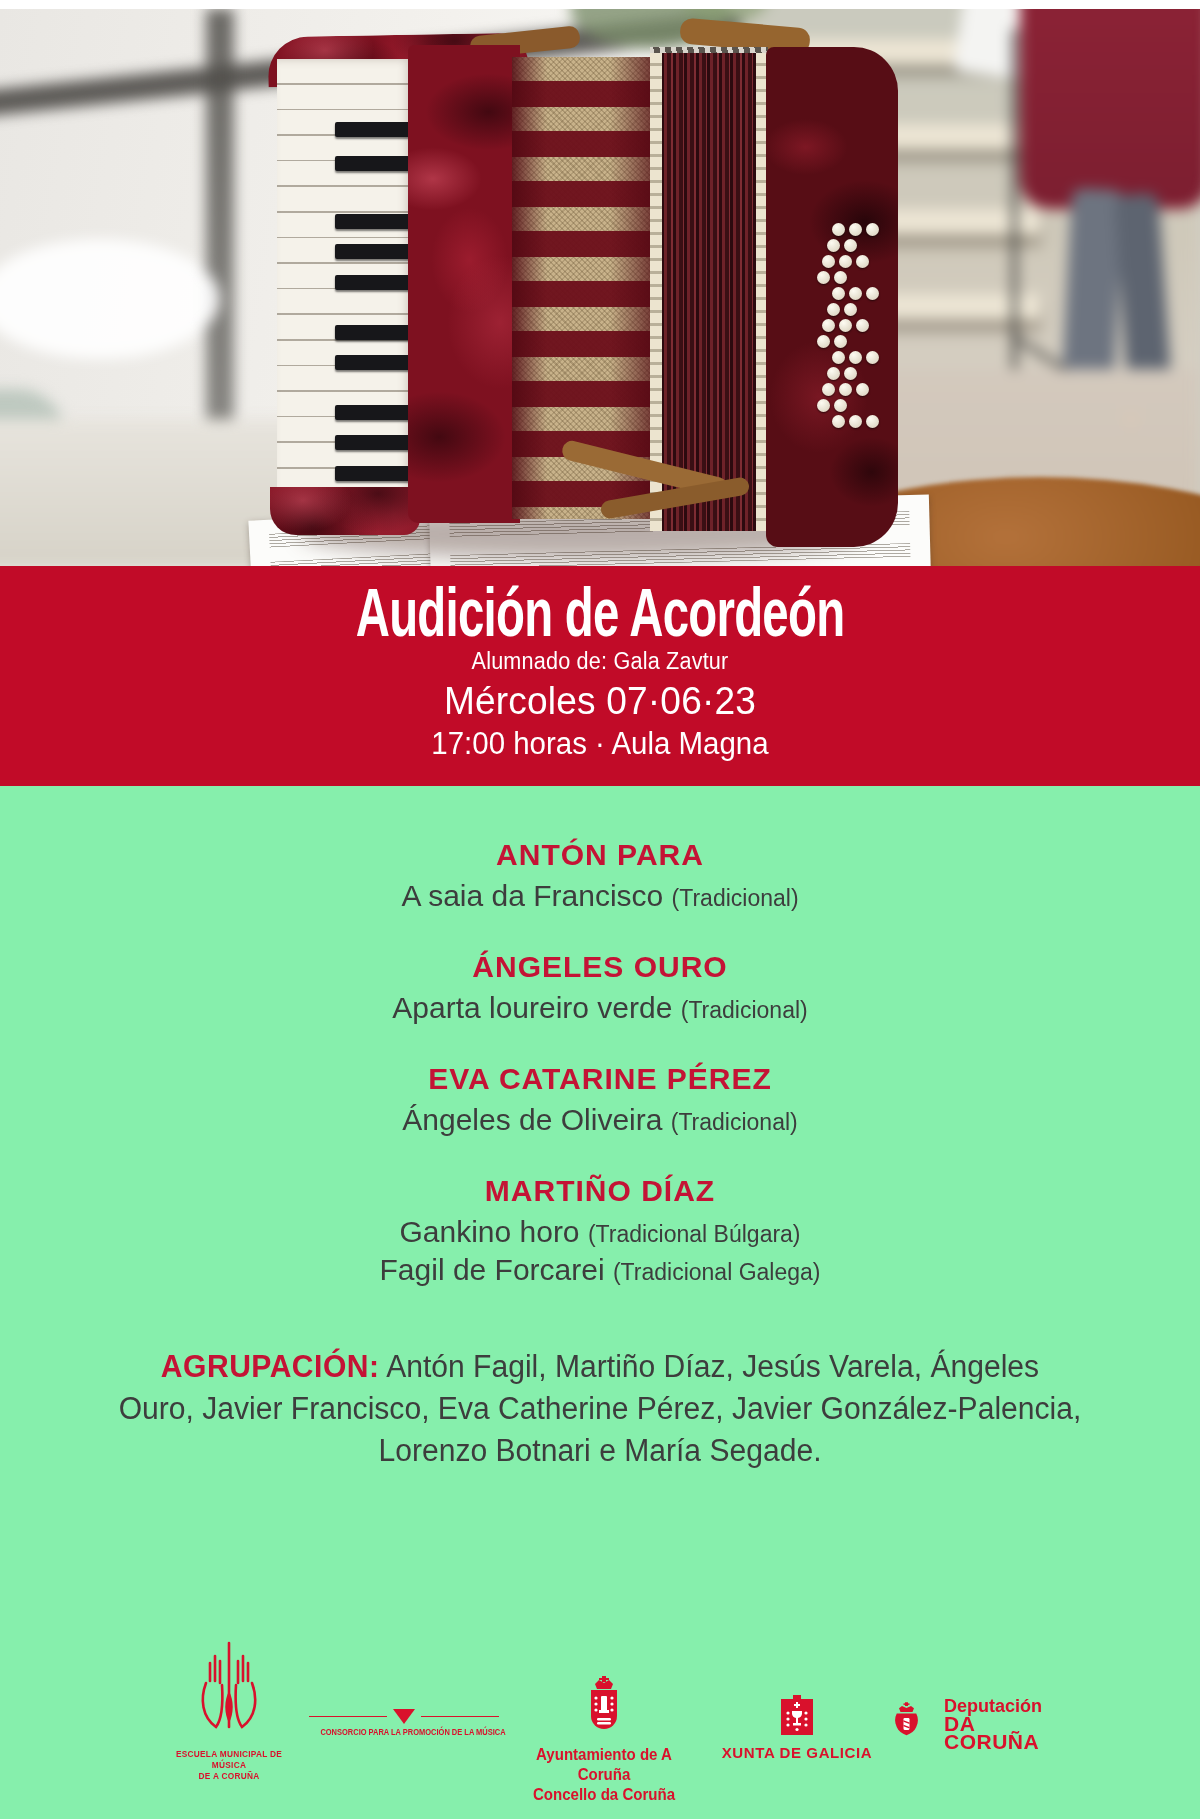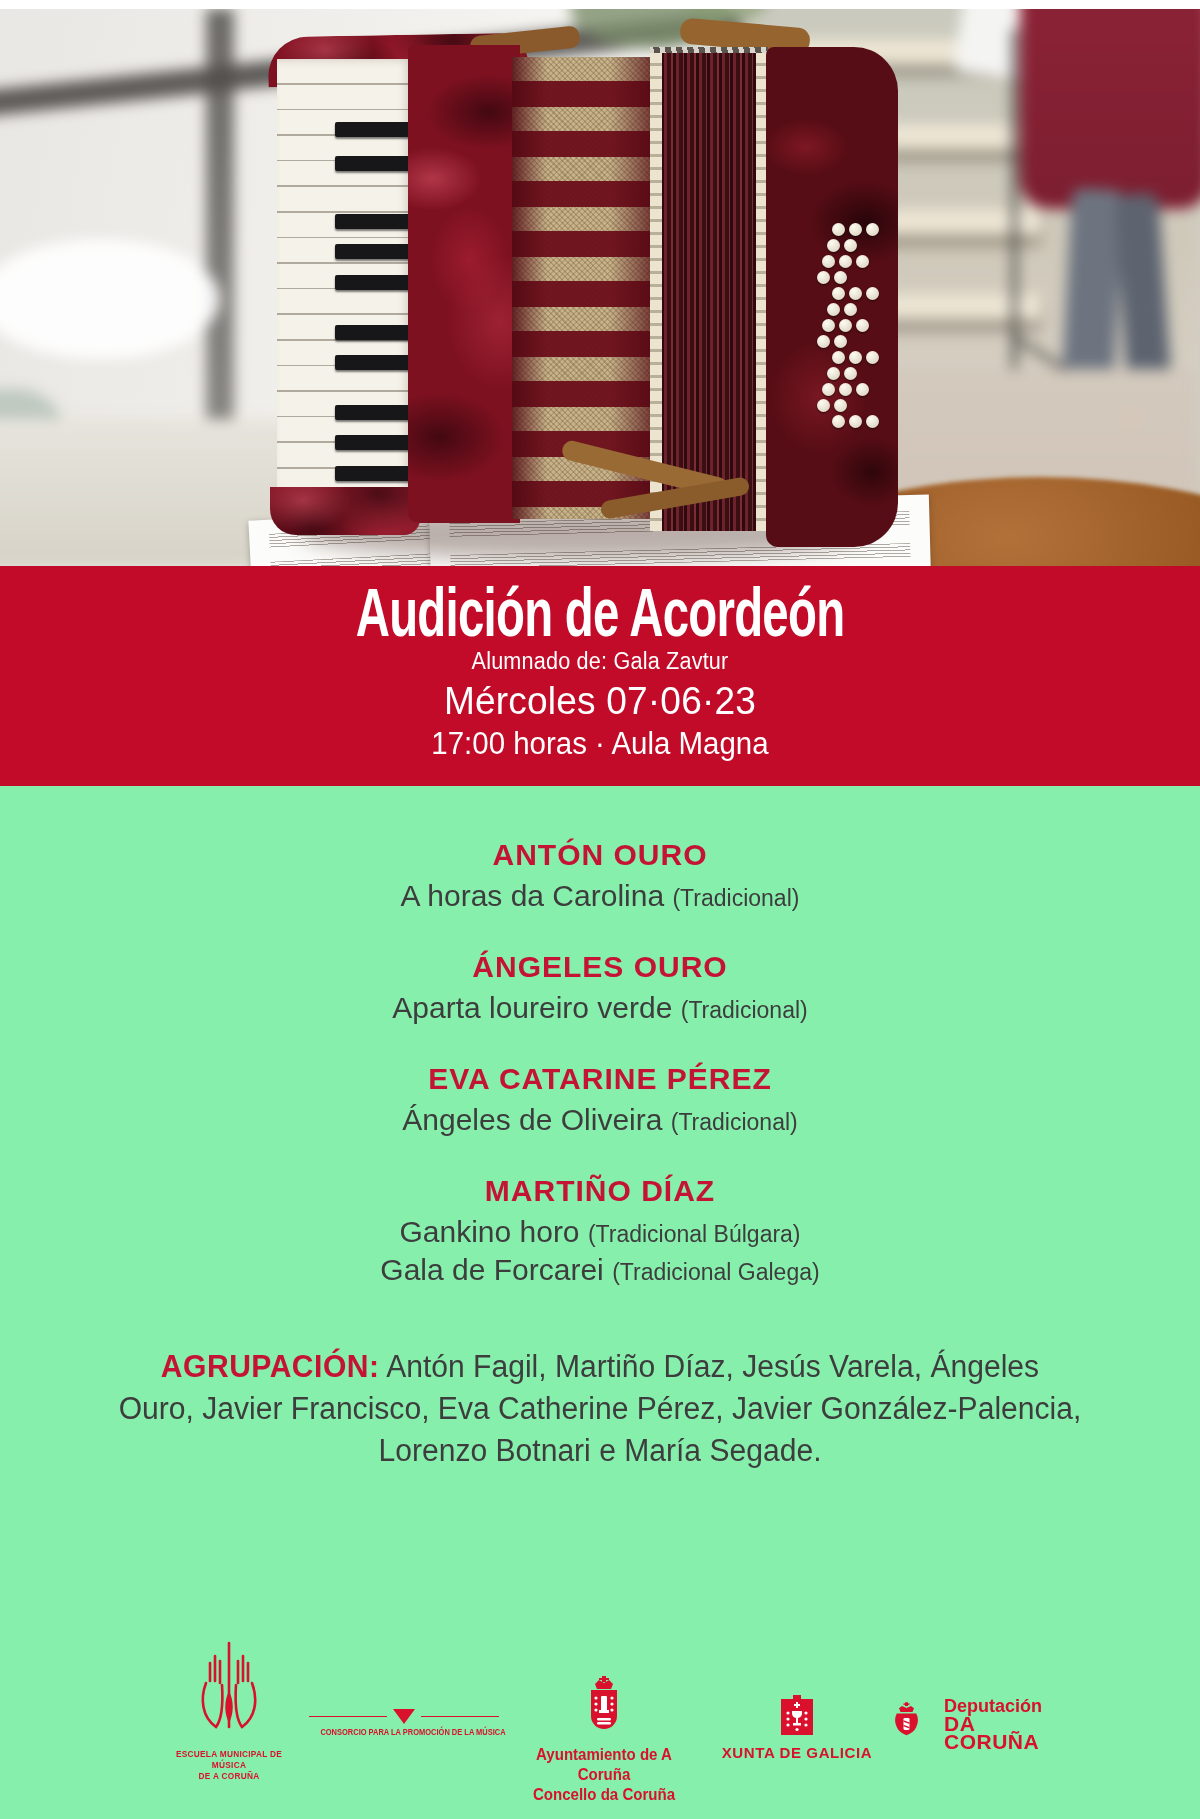--- a/index.html
+++ b/index.html
@@ -233,38 +233,38 @@
     <div class="banner-title">Audición de Acordeón</div>
     <div class="banner-sub">Alumnado de: Gala Zavtur</div>
     <div class="banner-date">Mércoles 07·06·23</div>
     <div class="banner-time">17:00 horas · Aula Magna</div>
   </div>
 
   <div class="content">
     <div class="content-inner">
 
       <div class="entry">
-        <div class="performer">ANTÓN OURO</div>
-        <div class="piece-line"><span>A horas da Carolina</span> <span class="piece-note">(Tradicional)</span></div>
+        <div class="performer">ANTÓN PARA</div>
+        <div class="piece-line"><span>A saia da Francisco</span> <span class="piece-note">(Tradicional)</span></div>
       </div>
 
       <div class="entry">
         <div class="performer">ÁNGELES OURO</div>
         <div class="piece-line"><span>Aparta loureiro verde</span> <span class="piece-note">(Tradicional)</span></div>
       </div>
 
       <div class="entry">
         <div class="performer">EVA CATARINE PÉREZ</div>
         <div class="piece-line"><span>Ángeles de Oliveira</span> <span class="piece-note">(Tradicional)</span></div>
       </div>
 
       <div class="entry">
         <div class="performer">MARTIÑO DÍAZ</div>
         <div class="piece-line"><span>Gankino horo</span> <span class="piece-note">(Tradicional Búlgara)</span></div>
-        <div class="piece-line"><span>Gala de Forcarei</span> <span class="piece-note">(Tradicional Galega)</span></div>
+        <div class="piece-line"><span>Fagil de Forcarei</span> <span class="piece-note">(Tradicional Galega)</span></div>
       </div>
 
       <div class="agrupacion">
         <div><span class="label">AGRUPACIÓN:</span><span> Antón Fagil, Martiño Díaz, Jesús Varela, Ángeles</span></div>
         <div>Ouro, Javier Francisco, Eva Catherine Pérez, Javier González-Palencia,</div>
         <div>Lorenzo Botnari e María Segade.</div>
       </div>
 
 
     </div>

